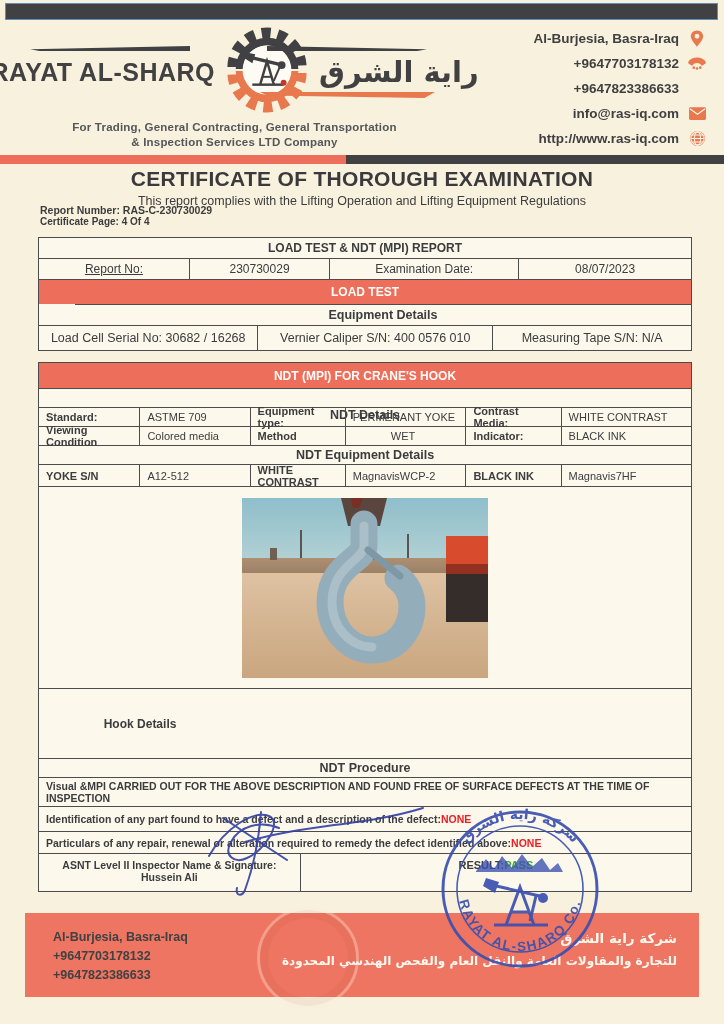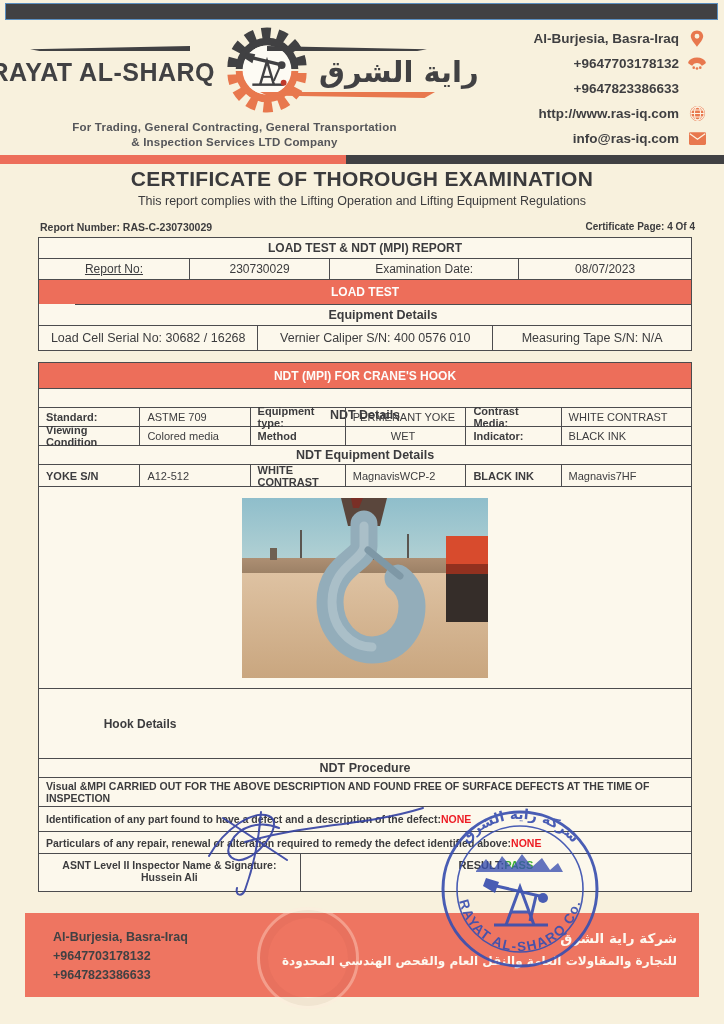--- a/index.html
+++ b/index.html
@@ -26,21 +26,21 @@
   .c-icon { width:18px; height:18px; display:flex; align-items:center; justify-content:center; }
 
   
   .divider { position:absolute; left:0; top:155px; width:724px; height:9px; display:flex; }
   .divider .d-left { width:346px; background:#ed6e5a; }
   .divider .d-right { flex:1; background:#414143; }
 
   .doc-title { position:absolute; left:0; top:167px; width:724px; text-align:center; font-size:21px; font-weight:bold; color:#3a3a3c; letter-spacing:0.3px; }
   .doc-subtitle { position:absolute; left:0; top:194px; width:724px; text-align:center; font-size:12.5px; color:#3c3c3e; }
 
-  .meta-row { position:absolute; left:40px; top:221px; width:655px; display:flex; justify-content:space-between; font-weight:bold; }
+  .meta-row { position:absolute; left:40px; top:204px; width:655px; display:flex; justify-content:space-between; font-weight:bold;flex-direction:column; }
   .meta-left { font-size:10.5px; }
   .meta-right { font-size:10px; }
 
   
   .tbl { position:absolute; left:38px; width:654px; border:1.2px solid #4c4c4e; background:#fcf8ec; font-size:12px; }
   .trow { display:flex; border-top:1.2px solid #4c4c4e; align-items:stretch; }
   .trow:first-child { border-top:none; }
   .tcell { border-left:1.2px solid #4c4c4e; display:flex; align-items:center; padding:2px 7px; }
   .tcell:first-child { border-left:none; }
   .center { justify-content:center; text-align:center; }
@@ -149,38 +149,38 @@
               <circle fill="#e8784e" cx="11" cy="13.5" r="1.6"></circle>
               <circle fill="#e8784e" cx="15" cy="12.5" r="1.6"></circle>
             </svg>
         </span>
       </div>
       <div class="contact-row">
         <span>+9647823386633</span>
         <span class="c-icon"></span>
       </div>
       <div class="contact-row">
+        <span>info@ras-iq.com</span>
+        <span class="c-icon">
+          <svg width="17" height="13" viewBox="0 0 20 15">
+              <rect width="20" height="15" rx="1.5" fill="#e8784e"></rect>
+              <path d="M1 2l9 6.5L19 2" stroke="#fdf4e4" stroke-width="1.4" fill="none"></path>
+            </svg>
+        </span>
+      </div>
+      <div class="contact-row">
         <span>http://www.ras-iq.com</span>
         <span class="c-icon">
           <svg width="17" height="17" viewBox="0 0 18 18">
               <circle cx="9" cy="9" r="8" fill="#e8784e"></circle>
               <g stroke="#fdf4e4" stroke-width="1.1" fill="none">
                 <circle cx="9" cy="9" r="7"></circle>
                 <ellipse cx="9" cy="9" rx="3.2" ry="7"></ellipse>
                 <path d="M2 9h14M3.2 5.2h11.6M3.2 12.8h11.6"></path>
               </g>
-            </svg>
-        </span>
-      </div>
-      <div class="contact-row">
-        <span>info@ras-iq.com</span>
-        <span class="c-icon">
-          <svg width="17" height="13" viewBox="0 0 20 15">
-              <rect width="20" height="15" rx="1.5" fill="#e8784e"></rect>
-              <path d="M1 2l9 6.5L19 2" stroke="#fdf4e4" stroke-width="1.4" fill="none"></path>
             </svg>
         </span>
       </div>
     </div>
   </div>
 
   <div class="divider">
     <div class="d-left"></div>
     <div class="d-right"></div>
   </div>

